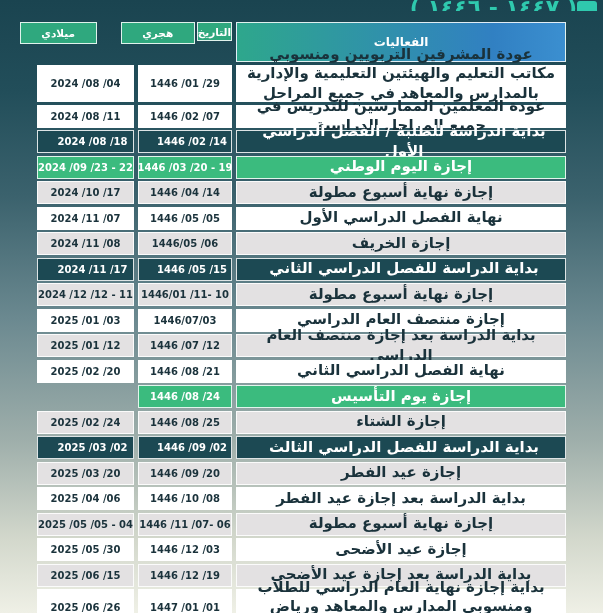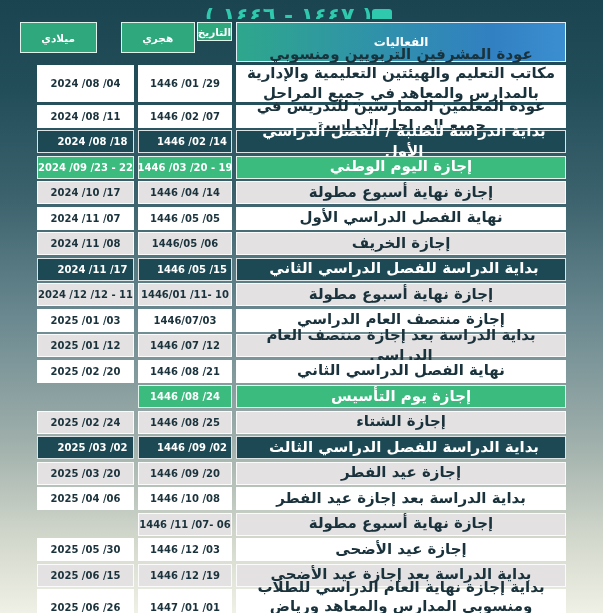--- a/index.html
+++ b/index.html
@@ -3,22 +3,22 @@
 <meta charset="utf-8">
 <style>
   html,body{margin:0;padding:0;}
   body{
     width:603px;height:613px;overflow:hidden;position:relative;
     font-family:"DejaVu Sans",sans-serif;
     background:linear-gradient(180deg,#1A4450 0%,#224E5A 15%,#3B626D 32%,#6B8990 52%,#9FAFAB 72%,#D3D8CC 88%,#EFF0E6 100%);
   }
   
   .top-title{
-    position:absolute;top:8px;left:0;width:603px;height:11px;overflow:hidden;
-    text-align:center;direction:rtl;
+    position:absolute;top:0;left:0;width:603px;height:11px;overflow:hidden;
+    text-align:right;direction:rtl;
   }
   .top-title .title-text{
     display:inline-block;margin-top:-17px;font-size:22px;font-weight:bold;color:#2FC9AE;
     letter-spacing:1px;
   }
   .top-title .cal-icon{
     display:inline-block;width:20px;height:18px;background:#2FC9AE;border-radius:3px;
     vertical-align:-4px;margin-right:6px;
   }
 
@@ -30,21 +30,21 @@
     font-weight:bold;text-align:center;
   }
   .hdr{display:grid;grid-template-columns:330px 195px;column-gap:4px;border-radius:6px;}
   .hdr-events{
     height:40px;background:linear-gradient(90deg,#2EA78C 0%,#3180C2 78%,#3B8FD0 100%);
     color:#fff;font-size:12px;
   }
   .date-group{display:flex;flex-direction:row;gap:2px;}
   .hdr-date{height:19px;background:#2FA87E;color:#fff;font-size:10.5px;}
   .subhdr{display:grid;grid-template-columns:94px 97px;column-gap:4px;}
-  .subhdr .cell{height:31px;background:#2FA87E;color:#fff;font-size:10.5px;margin-left:20px;}
+  .subhdr .cell{height:22px;background:#2FA87E;color:#fff;font-size:10.5px;margin-left:20px;}
 
   .rows{margin-top:3px;display:flex;flex-direction:column;gap:2.5px;}
   .row{display:grid;grid-template-columns:330px 94px 97px;column-gap:4px;}
   .row .cell{height:23px;}
   .row.tall .cell{height:37px;}
   .row.last .cell{height:36px;}
   .event-cell{font-size:15px;line-height:1.3;padding:0 8px;}
   .date-cell{font-size:10px;direction:ltr;white-space:nowrap;}
   .row.white .cell{background:#FFFFFF;color:#1A323B;}
   .row.gray  .cell{background:#E3E1E2;color:#1A323B;}
@@ -167,20 +167,21 @@
 
   <div class="row white">
     <div class="cell event-cell">بداية الدراسة بعد إجازة عيد الفطر</div>
     <div class="cell date-cell">1446 /10 /08</div>
     <div class="cell date-cell">2025 /04 /06</div>
   </div>
 
   <div class="row gray">
     <div class="cell event-cell">إجازة نهاية أسبوع مطولة</div>
     <div class="cell date-cell">1446 /11 /07- 06</div>
+    <div class="cell date-cell">2025 /05 /05 - 04</div>
   </div>
 
   <div class="row white">
     <div class="cell event-cell">إجازة عيد الأضحى</div>
     <div class="cell date-cell">1446 /12 /03</div>
     <div class="cell date-cell">2025 /05 /30</div>
   </div>
 
   <div class="row gray">
     <div class="cell event-cell">بداية الدراسة بعد إجازة عيد الأضحى</div>

